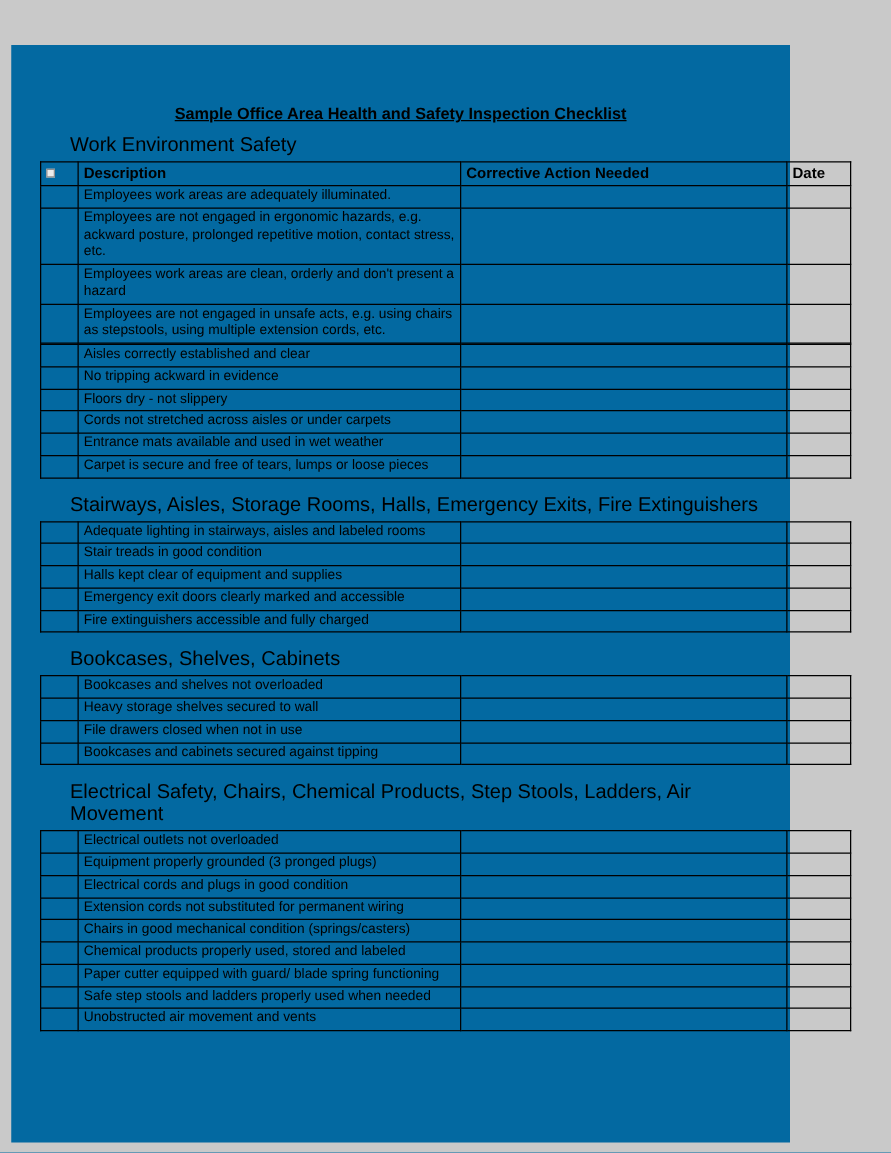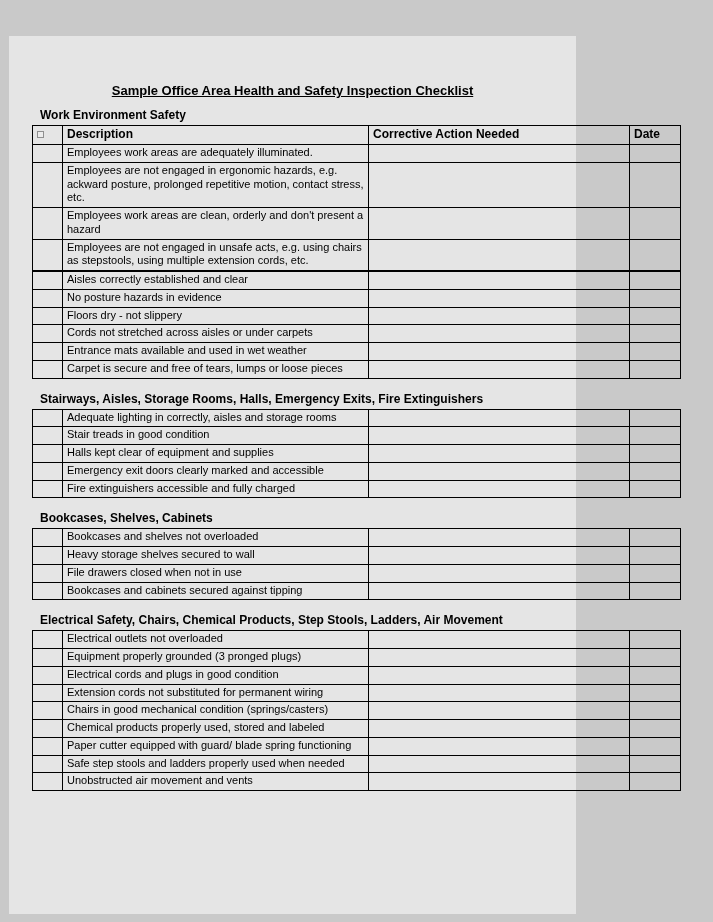--- a/index.html
+++ b/index.html
@@ -9,38 +9,38 @@
     height: 922px;
     background: #c9c9c9;
     font-family: "Liberation Sans", "DejaVu Sans", sans-serif;
     color: #000;
     position: relative;
   }
   .page {
     position: absolute;
     left: 9px;
     top: 36px;
-    width: 567px;
+    width: 623px;
     height: 878px;
-    background: #e5e5e5;
+    background: #0369a1;
   }
   .content {
     padding: 47px 23px 0 23px;
   }
   .title {
     font-size: 13px;
     font-weight: bold;
     text-decoration: underline;
     text-align: center;
     margin: 0;
   }
   .section-heading {
-    font-size: 12px;
-    font-weight: bold;
-    margin: 13px 0 3px 8px;
+    font-size: 16px;
+    font-weight: normal;
+    margin: 13px 0 3px 24px;
   }
   section:first-child .section-heading { margin-top: 10px; }
   table.checklist-table {
     border-collapse: collapse;
     width: 648px;
     table-layout: fixed;
   }
   .col-check      { width: 30px; }
   .col-desc       { width: 306px; }
   .col-corrective { width: 261px; }
@@ -130,21 +130,21 @@
             </colgroup>
             <tbody>
               <tr>
                 <td></td>
                 <td>Aisles correctly established and clear</td>
                 <td></td>
                 <td></td>
               </tr>
               <tr>
                 <td></td>
-                <td>No posture hazards in evidence</td>
+                <td>No tripping ackward in evidence</td>
                 <td></td>
                 <td></td>
               </tr>
               <tr>
                 <td></td>
                 <td>Floors dry - not slippery</td>
                 <td></td>
                 <td></td>
               </tr>
               <tr>
@@ -173,21 +173,21 @@
           <table class="checklist-table">
             <colgroup>
               <col class="col-check">
               <col class="col-desc">
               <col class="col-corrective">
               <col class="col-date">
             </colgroup>
             <tbody>
               <tr>
                 <td></td>
-                <td>Adequate lighting in correctly, aisles and storage rooms</td>
+                <td>Adequate lighting in stairways, aisles and labeled rooms</td>
                 <td></td>
                 <td></td>
               </tr>
               <tr>
                 <td></td>
                 <td>Stair treads in good condition</td>
                 <td></td>
                 <td></td>
               </tr>
               <tr>

